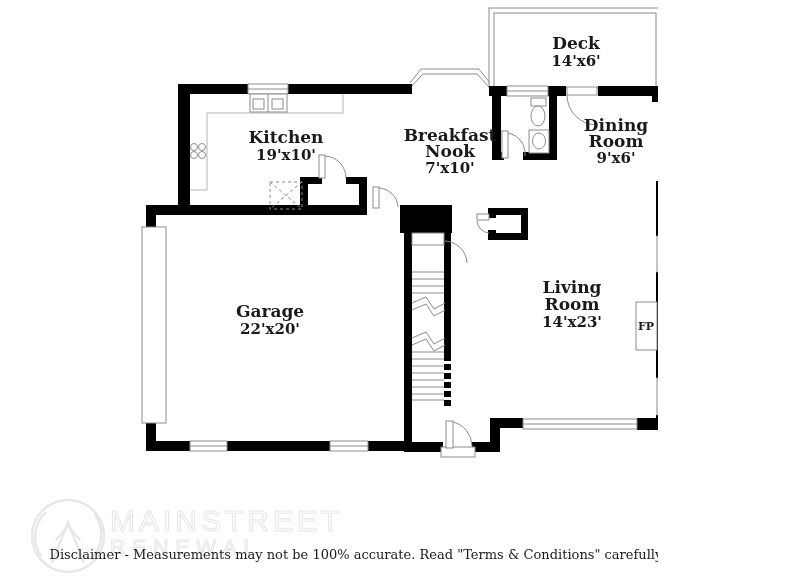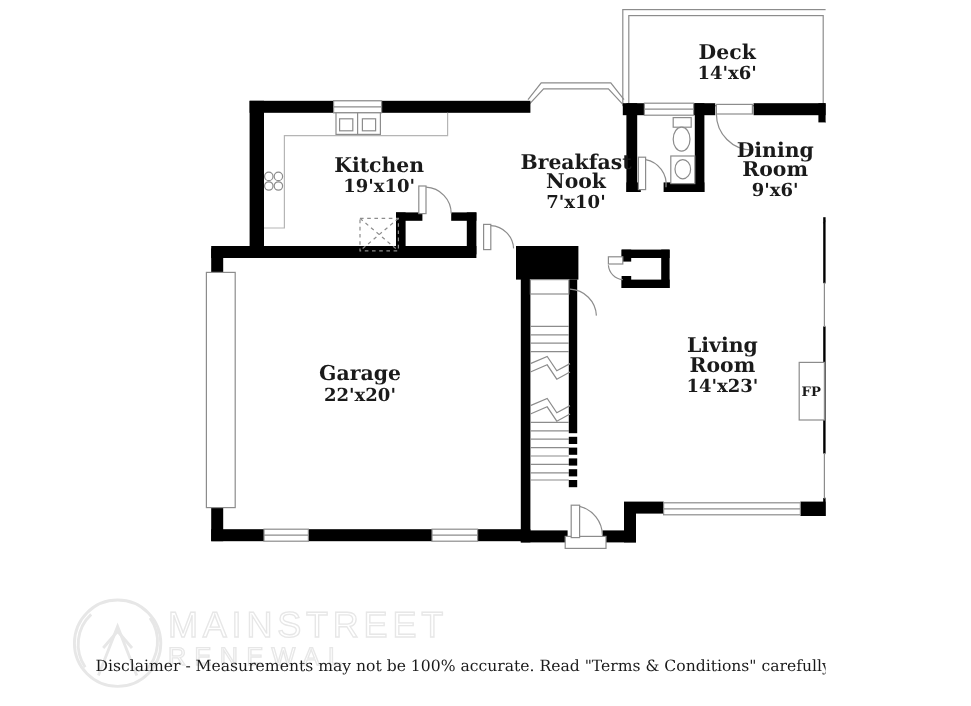--- a/index.html
+++ b/index.html
@@ -6,21 +6,21 @@
     --wall:#000000;
     --line:#8c8c8c;
     --lightline:#b5b5b5;
     --watermark:#e7e7e7;
     --ink:#1a1a1a;
     --bg:#ffffff;
   }
   html,body{margin:0;padding:0;background:var(--bg);}
   .stage{
     position:relative;width:658px;height:588px;background:var(--bg);
-    overflow:hidden;font-family:"DejaVu Serif", serif;padding-left:30px;
+    overflow:hidden;font-family:"DejaVu Serif", serif;
   }
   svg{display:block;}
   .room-name{font-family:"DejaVu Serif",serif;font-weight:bold;font-size:17px;fill:var(--ink);text-anchor:middle;}
   .room-dims{font-family:"DejaVu Serif",serif;font-weight:bold;font-size:15px;fill:var(--ink);text-anchor:middle;}
   .fp-label{font-family:"DejaVu Serif",serif;font-weight:bold;font-size:11px;fill:var(--ink);text-anchor:middle;}
   .disclaimer{font-family:"DejaVu Serif",serif;font-size:13px;fill:var(--ink);text-anchor:middle;}
   .wm-big{font-family:"Liberation Sans",sans-serif;font-size:30px;letter-spacing:4px;fill:none;stroke:var(--watermark);stroke-width:1.1;}
   .wm-small{font-family:"Liberation Sans",sans-serif;font-size:21px;letter-spacing:7px;fill:none;stroke:var(--watermark);stroke-width:1.1;}
   .wall{fill:var(--wall);stroke:none;}
   .win{fill:#ffffff;stroke:var(--line);stroke-width:1;}

